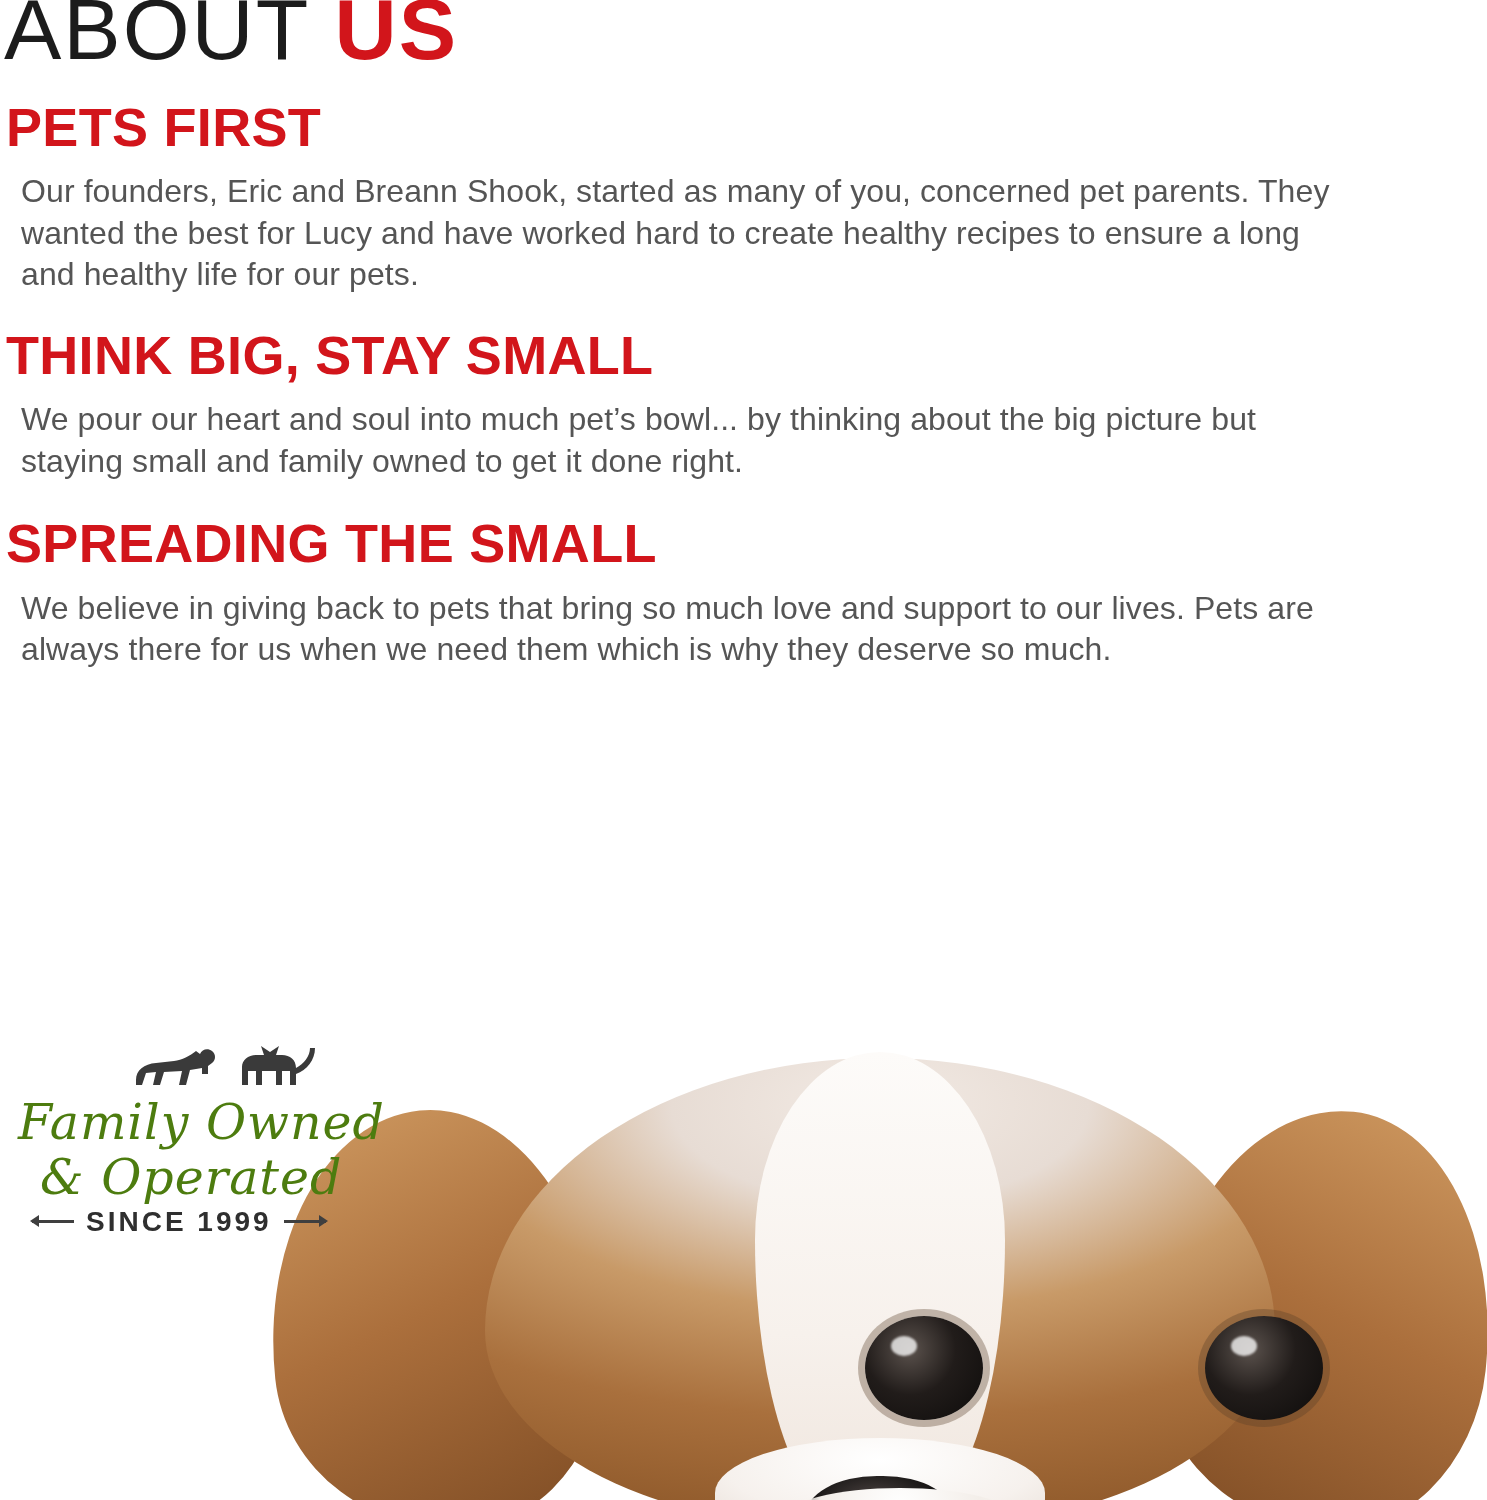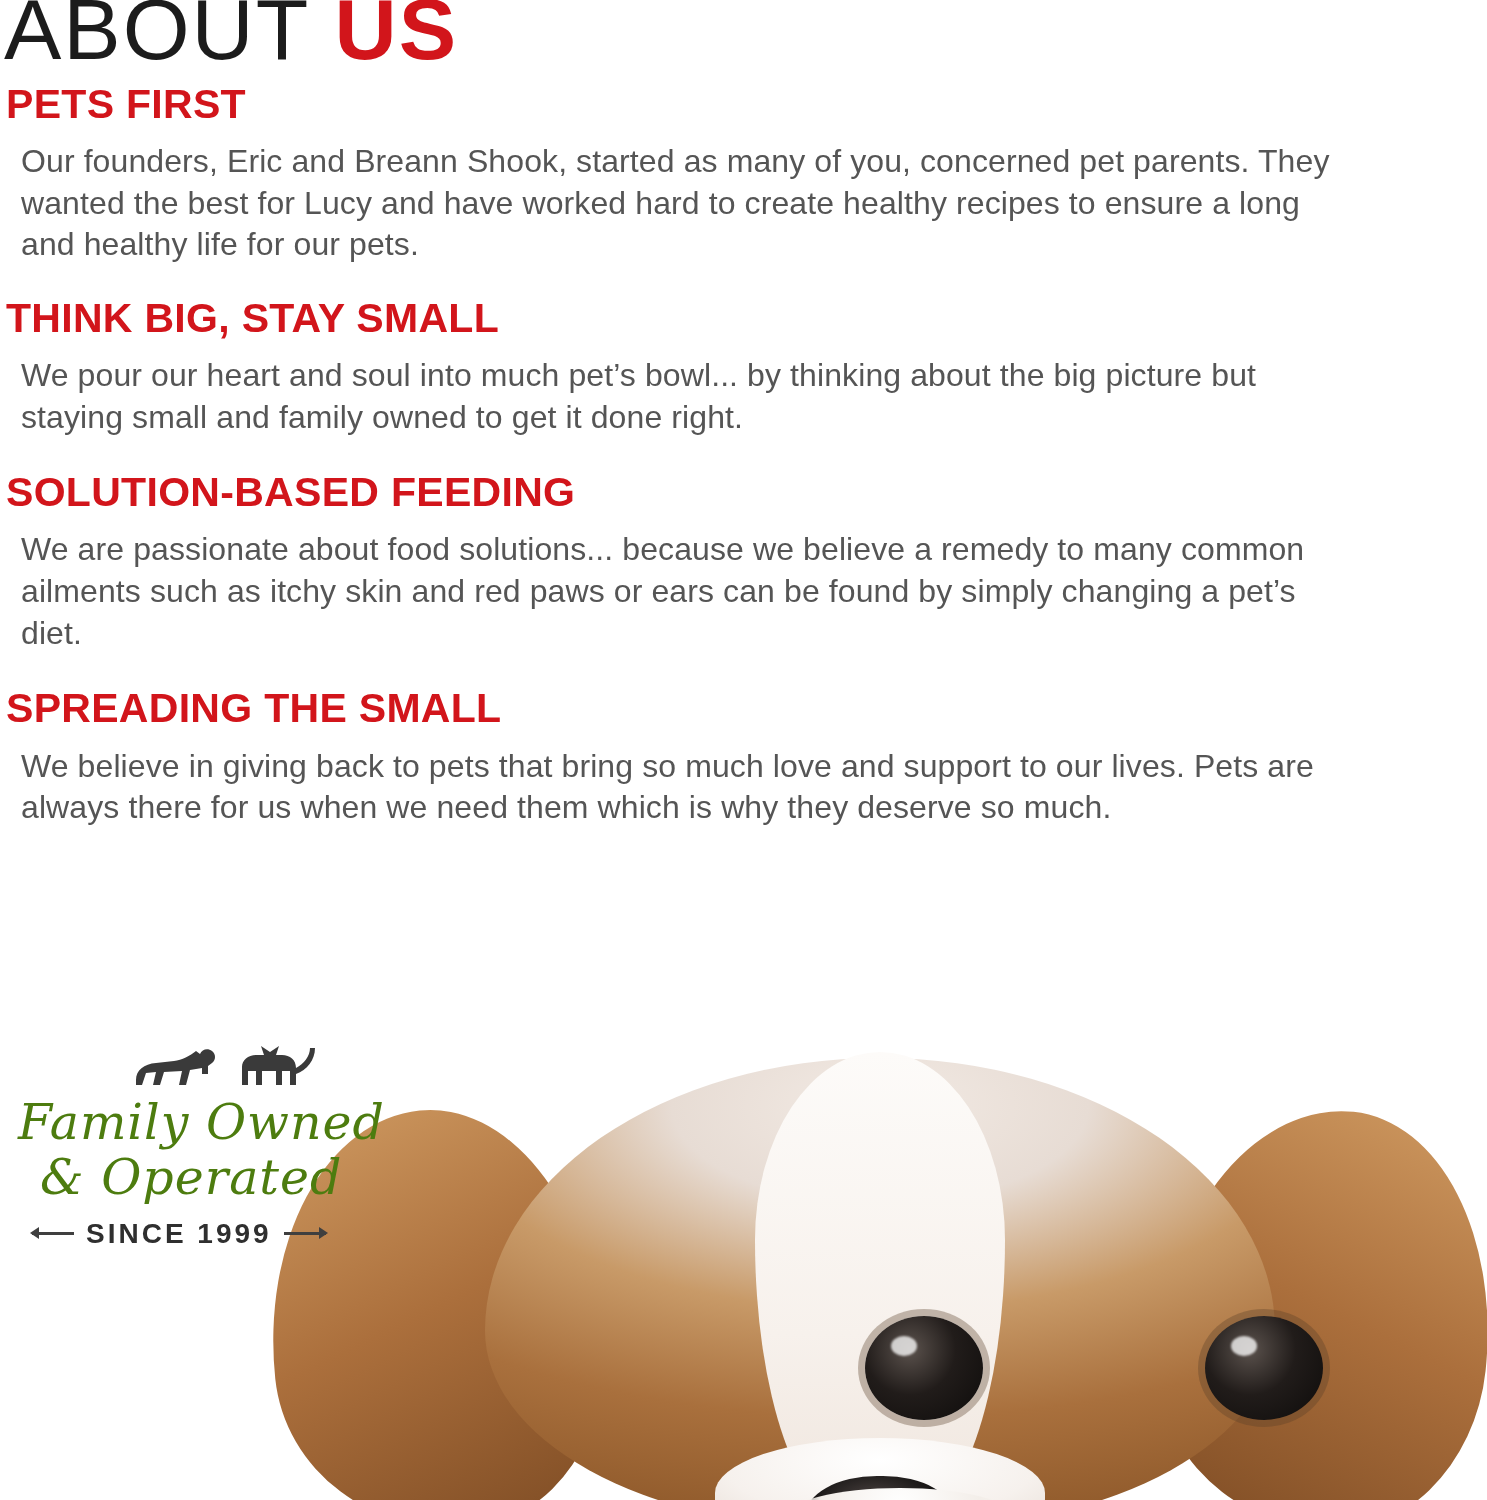--- a/index.html
+++ b/index.html
@@ -36,22 +36,22 @@
   
   .content {
     padding: 0 60px 0 6px;
     position: relative;
     top: -6px;
   }
   .section {
     margin: 0 0 16px 0;
   }
   .section-heading {
-    margin: 0 0 6px 0;
-    font-size: 41px;
+    margin: 16px 0 6px 0;
+    font-size: 54px;
     font-weight: 700;
     letter-spacing: 0.3px;
     color: #d2151b;
     line-height: 1.08;
   }
   .section-body {
     margin: 15px;
     font-size: 32px;
     font-weight: 400;
     line-height: 1.30;
@@ -188,21 +188,20 @@
     line-height: 1.12;
     letter-spacing: 1px;
     color: #4d7c0f;
     padding-left: 8px;
   }
   .stamp-script .l2 { padding-left: 22px; }
   .stamp-since {
     display: flex;
     align-items: center;
     gap: 12px;
-    margin-top: 12px;
     padding-left: 22px;
   }
   .stamp-since .rule {
     flex: 0 0 42px;
     height: 3px;
     background: #3f3f3f;
     position: relative;
   }
   .stamp-since .rule::after {
     content: "";
@@ -234,24 +233,20 @@
   <section class="section s-pets-first">
     <h2 class="section-heading">PETS FIRST</h2>
     <p class="section-body">Our founders, Eric and Breann Shook, started as many of you, concerned pet parents. They wanted the best for Lucy and have worked hard to create healthy recipes to ensure a long and healthy life for our pets.</p>
   </section>
 
   <section class="section s-think-big">
     <h2 class="section-heading">THINK BIG, STAY SMALL</h2>
     <p class="section-body">We pour our heart and soul into much pet’s bowl... by thinking  about the big picture but staying small and family owned to get it done right.</p>
   </section>
 
-  <section class="section s-solution">
-    <h2 class="section-heading">SOLUTION-BASED FEEDING</h2>
-    <p class="section-body">We are passionate about food solutions... because we believe a remedy to many common ailments such as itchy skin and red paws or ears can be found by simply changing a pet’s diet.</p>
-  </section>
 
   <section class="section s-spreading">
     <h2 class="section-heading">SPREADING THE SMALL</h2>
     <p class="section-body">We believe in giving back to pets that bring so much love and support to our lives. Pets are always there for us when we need them which is why they deserve so much.</p>
   </section>
 
 </div>
 
 <div class="photo-area">
   <div class="puppy">

